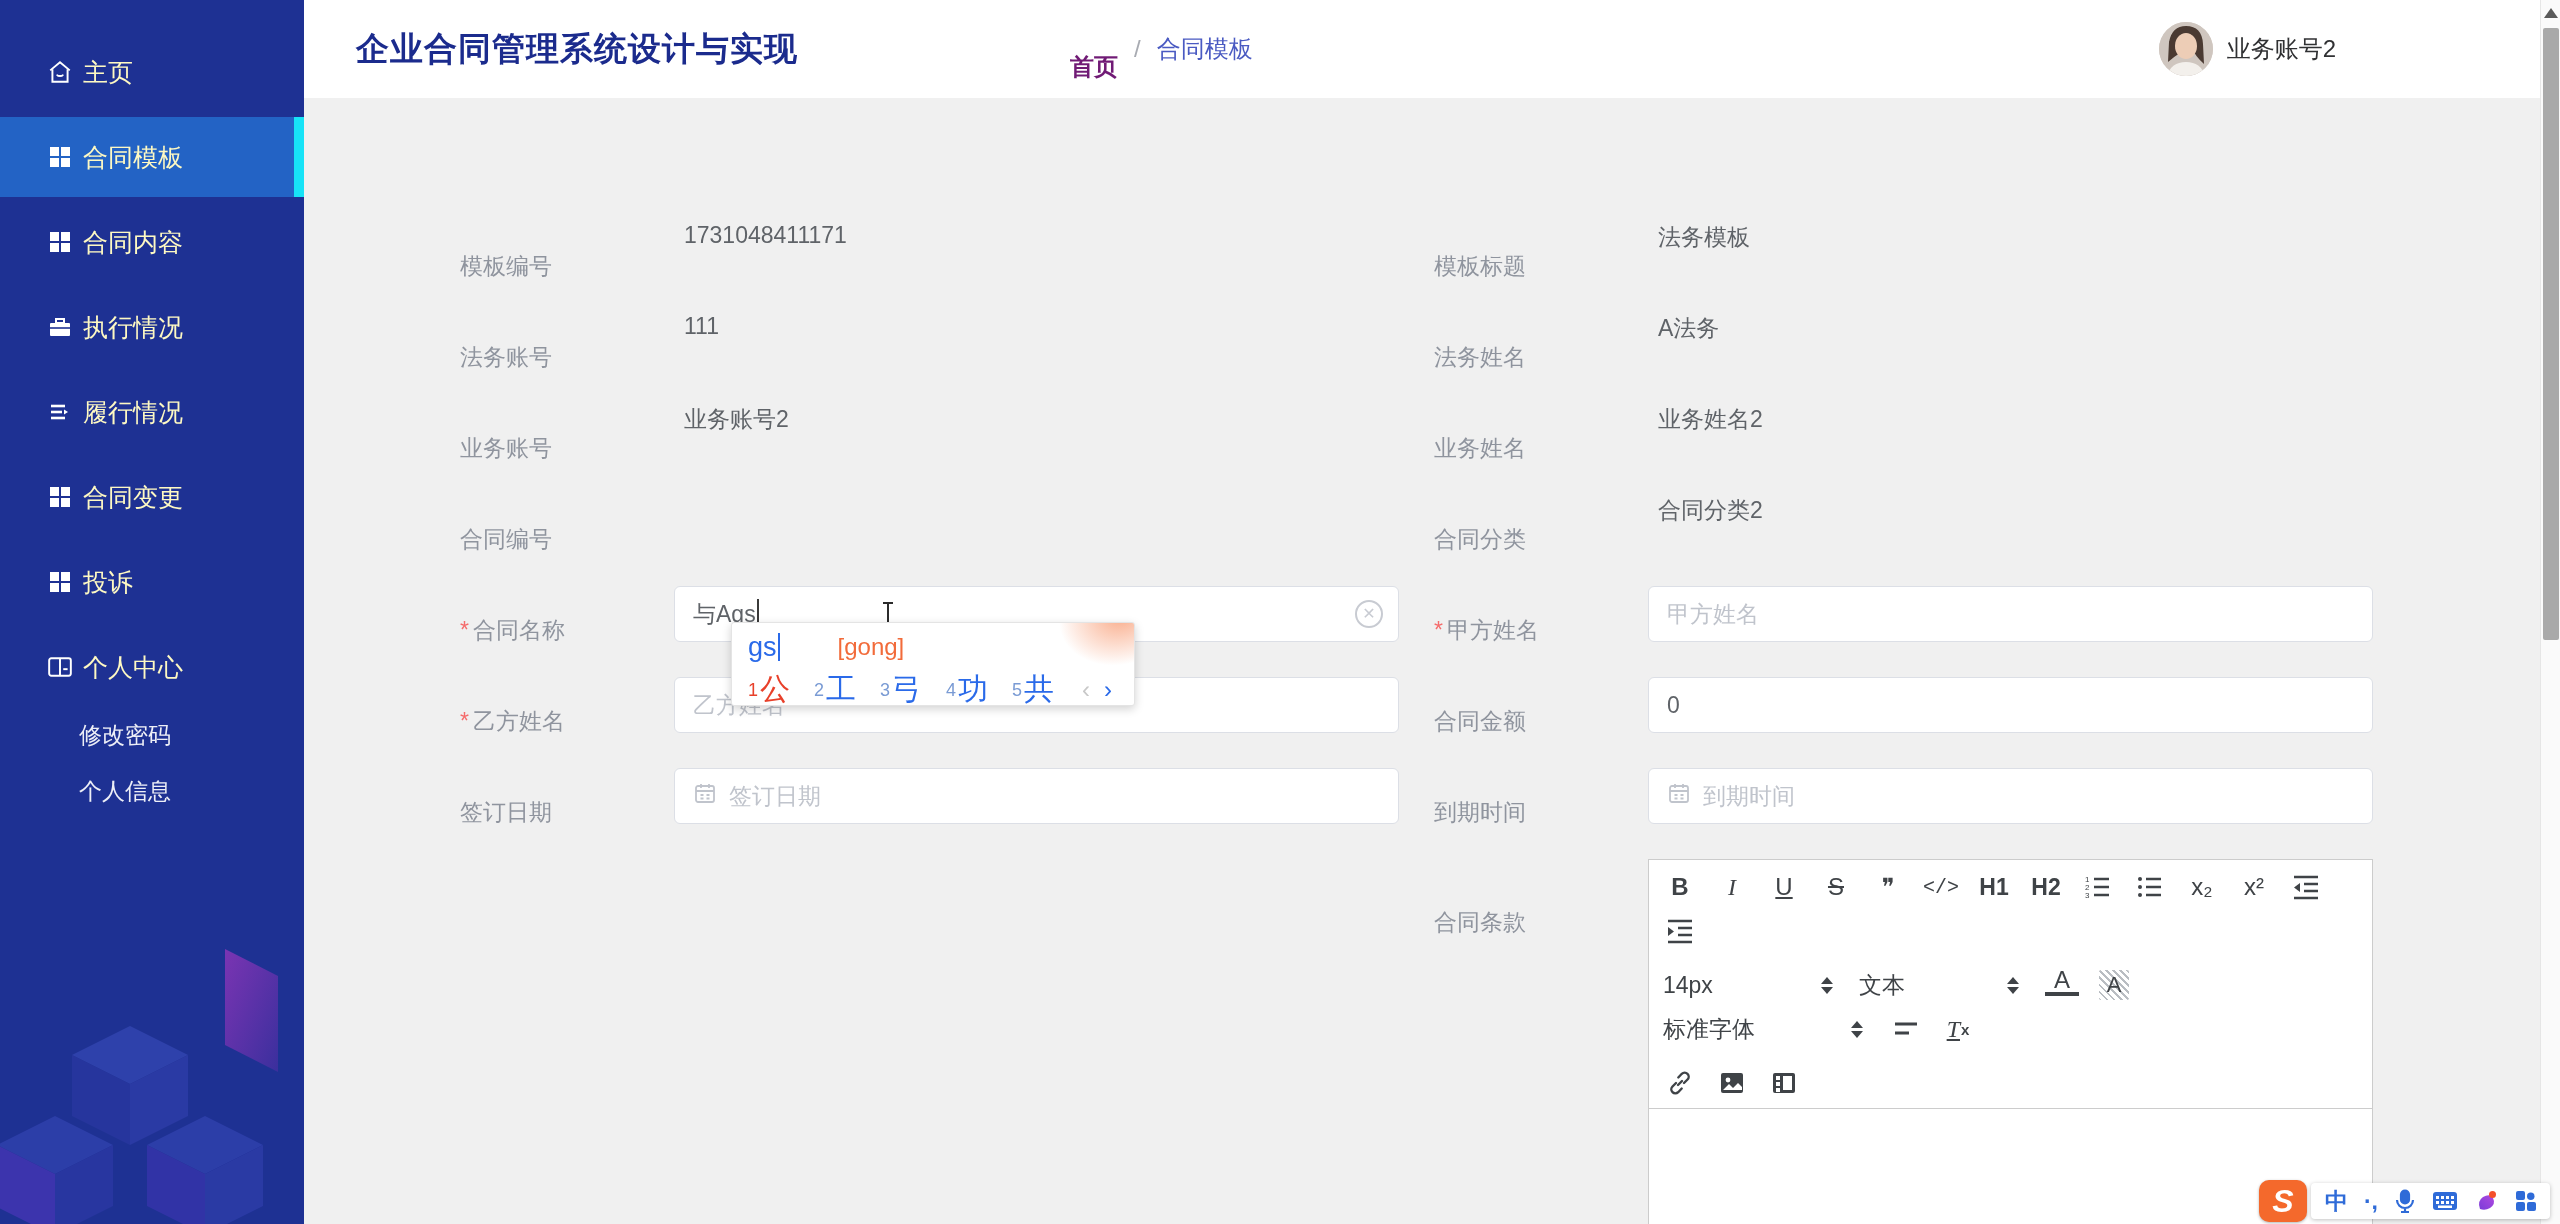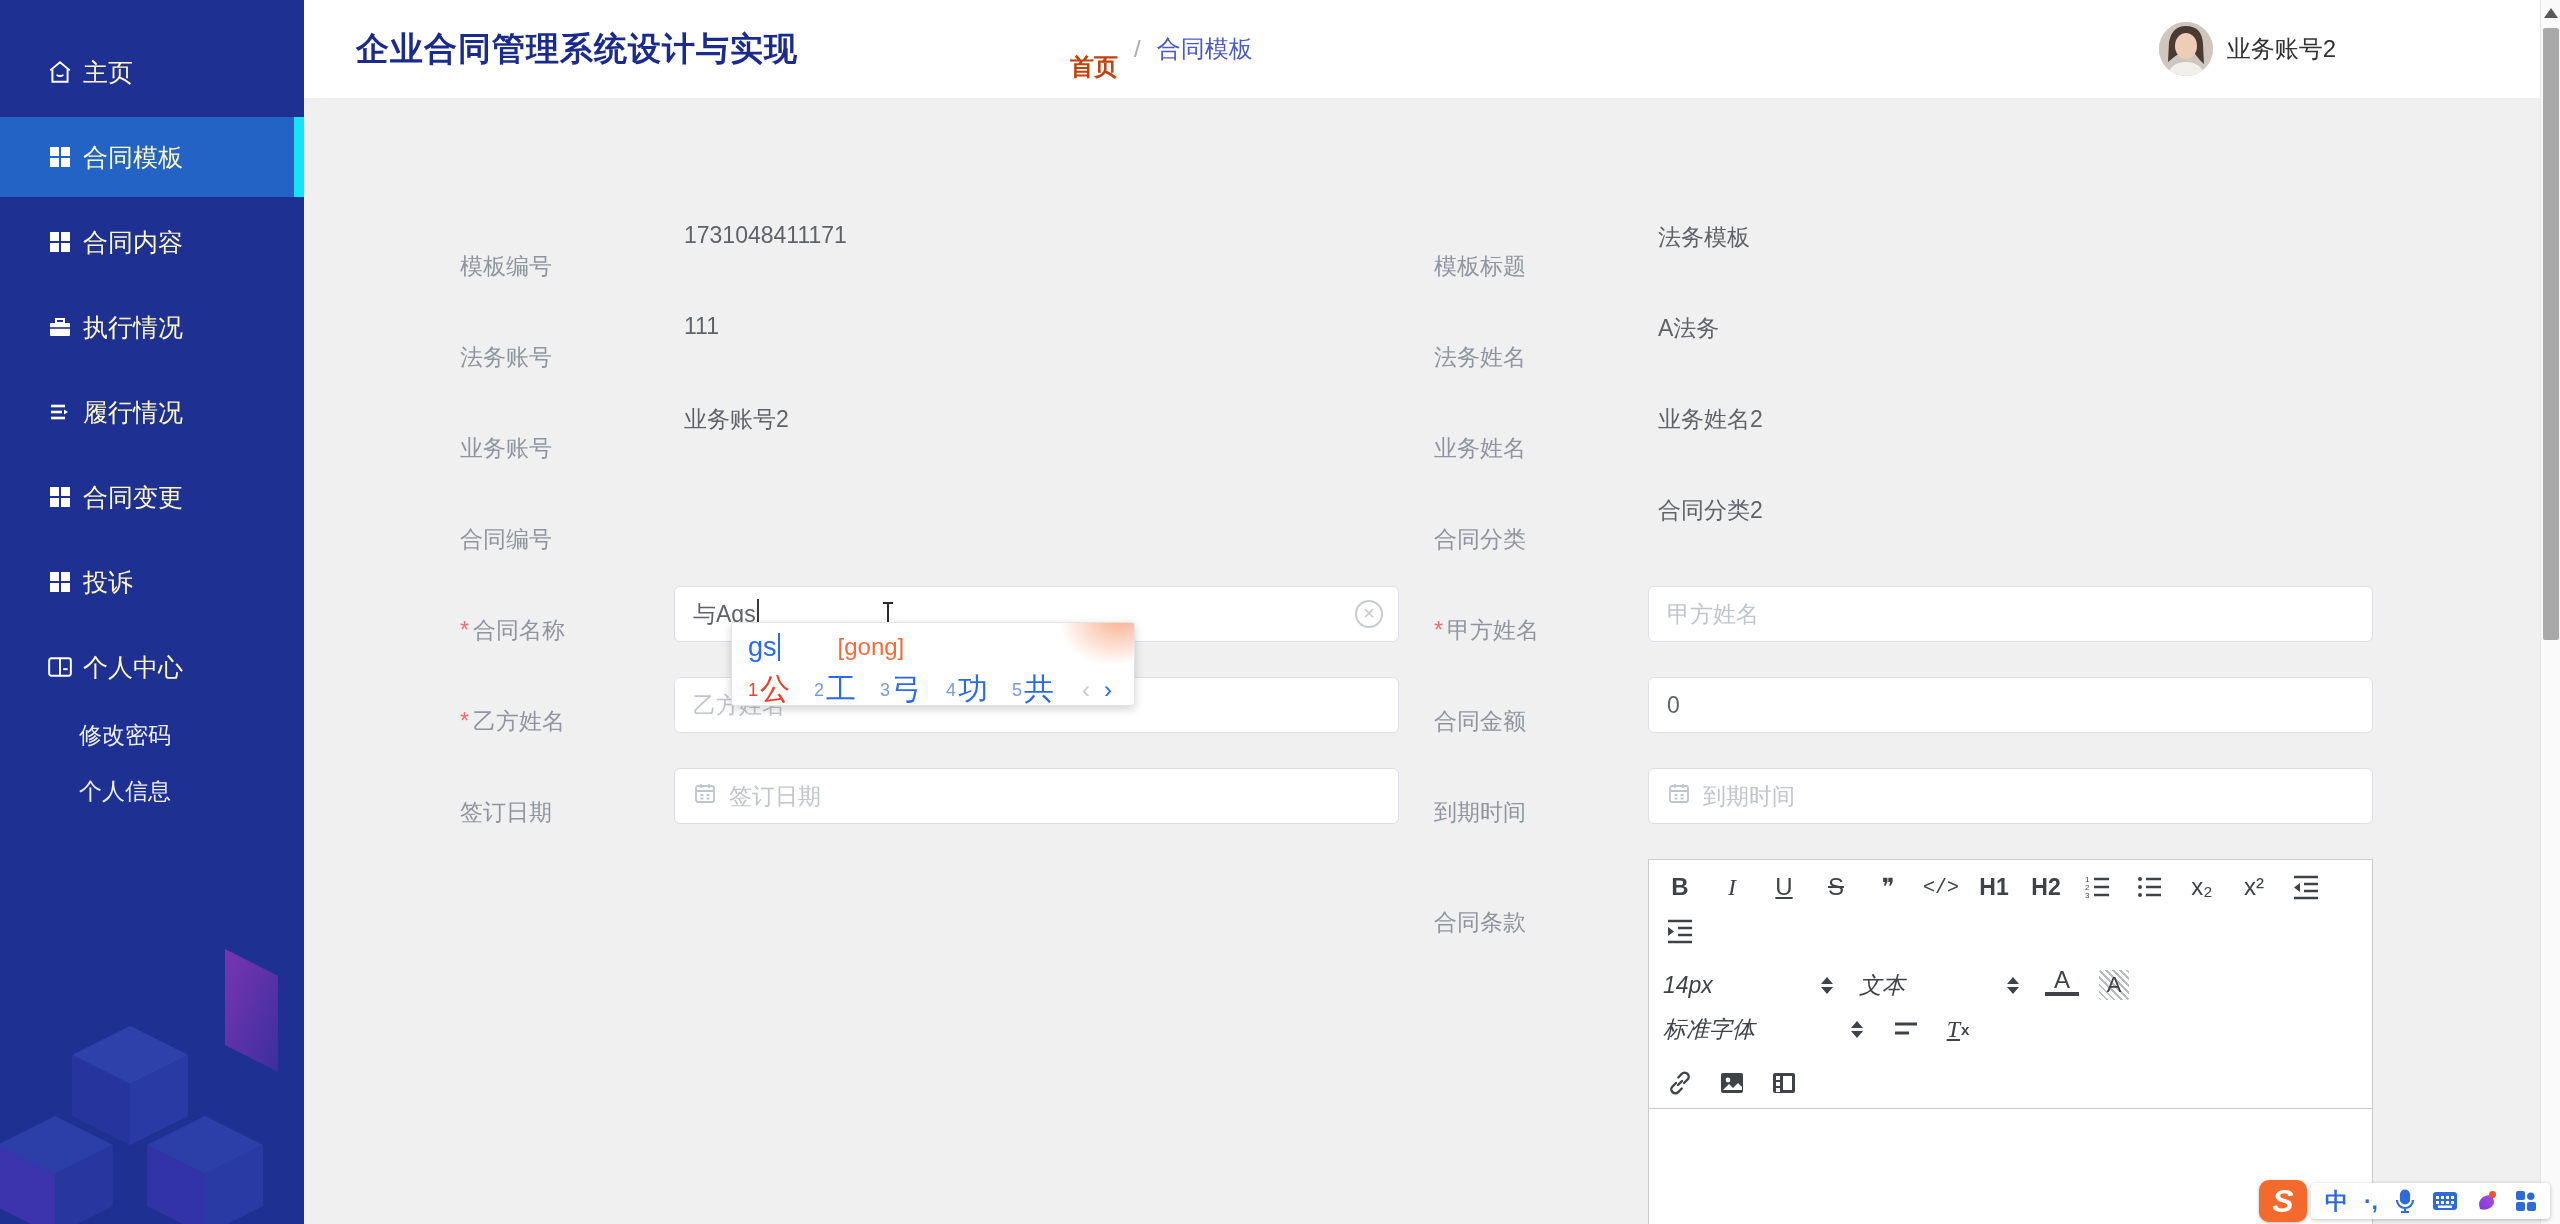--- a/index.html
+++ b/index.html
@@ -20,21 +20,21 @@
   .side-item .ic{width:26px; height:26px; margin-right:10px; display:flex; align-items:center; justify-content:center; flex:none;}
   .side-item.active{background:var(--active-bg);}
   .side-item.active::after{content:""; position:absolute; right:0; top:0; width:10px; height:100%; background:var(--accent-cyan);}
   .side-sub{height:56px; display:flex; align-items:center; padding-left:79px; color:rgba(255,255,255,.92); font-size:23px; cursor:pointer;}
   .cubes{position:absolute; left:0; bottom:0; width:304px; height:280px; pointer-events:none;}
 
   
   .header{position:absolute; left:304px; top:0; width:2236px; height:98px; background:#fff; z-index:4;}
   .page-title{position:absolute; left:52px; top:0; height:98px; display:flex; align-items:center; font-size:33px; font-weight:bold; color:var(--title-color); letter-spacing:1px;}
   .crumbs{position:absolute; left:766px; top:0; height:98px; display:flex; align-items:center; gap:16px; font-size:24px;}
-  .crumb-home{color:#c2410c; font-weight:bold; cursor:pointer;margin-top:36px;}
+  .crumb-home{color:#701a75; font-weight:bold; cursor:pointer;margin-top:36px;}
   .crumb-sep{color:#a8abb2;}
   .crumb-cur{color:var(--link-blue); cursor:pointer;}
   .userbox{position:absolute; right:204px; top:0; height:98px; display:flex; align-items:center; gap:14px; cursor:pointer;}
   .avatar{width:54px; height:54px; border-radius:50%; overflow:hidden; flex:none; background:#d8cfc8;}
   .username{font-size:24px; color:#303133;}
 
   
   .scrollbar{position:absolute; right:0; top:0; width:20px; height:1224px; background:#fafafa; border-left:1px solid #e6e6e6; z-index:9;}
   .sb-arrow{position:absolute; top:8px; left:3px; width:0; height:0; border-left:7px solid transparent; border-right:7px solid transparent; border-bottom:10px solid #5a5a5a; cursor:pointer;}
   .sb-thumb{position:absolute; top:28px; left:2px; width:16px; height:612px; background:#a9a9a9; border-radius:2px; cursor:pointer;}
@@ -79,21 +79,21 @@
   .editor{width:725px;}
   .toolbar{border:1px solid #cccccc; background:#fff; padding:10px 14px 8px; display:flex; flex-wrap:wrap; row-gap:10px; column-gap:0;}
   .tb{height:34px; min-width:34px; display:flex; align-items:center; justify-content:center; color:#3f4347; font-size:24px; cursor:pointer; margin-right:18px; flex:none;}
   .tb.bold{font-weight:bold;}
   .tb.italic{font-style:italic; font-family:"Liberation Serif","DejaVu Serif",serif;}
   .tb.under{text-decoration:underline;}
   .tb.strike{text-decoration:line-through;}
   .tb.h{font-weight:bold; font-size:23px;}
   .tb.codetxt{font-family:"Liberation Mono","DejaVu Sans Mono",monospace; font-size:20px;}
   .tb svg{display:block;}
-  .picker{display:flex; align-items:center; gap:14px; margin-right:26px; cursor:pointer; height:34px;font-style:italic;}
+  .picker{display:flex; align-items:center; gap:14px; margin-right:26px; cursor:pointer; height:34px;}
   .picker .pl{font-size:23px; color:#3f4347;}
   .pk-arrows{display:flex; flex-direction:column; gap:3px;}
   .pk-arrows i{display:block; width:0; height:0; border-left:6px solid transparent; border-right:6px solid transparent;}
   .pk-arrows .up{border-bottom:7px solid #3f4347;}
   .pk-arrows .dn{border-top:7px solid #3f4347;}
   .colorA{border-bottom:4px solid #3f4347; line-height:24px; height:28px;}
   .bgA{width:30px; height:30px; background:repeating-linear-gradient(45deg,#b9bdc2 0 2px,#fff 2px 5px); display:flex; align-items:center; justify-content:center; font-size:22px; color:#3f4347; border-radius:2px;}
   .clearT .x{font-size:15px; font-weight:bold; margin-left:1px;}
   .clearT .t{font-style:italic; text-decoration:underline; font-family:"Liberation Serif","DejaVu Serif",serif;}
   .tbreak{width:100%; height:0;}

